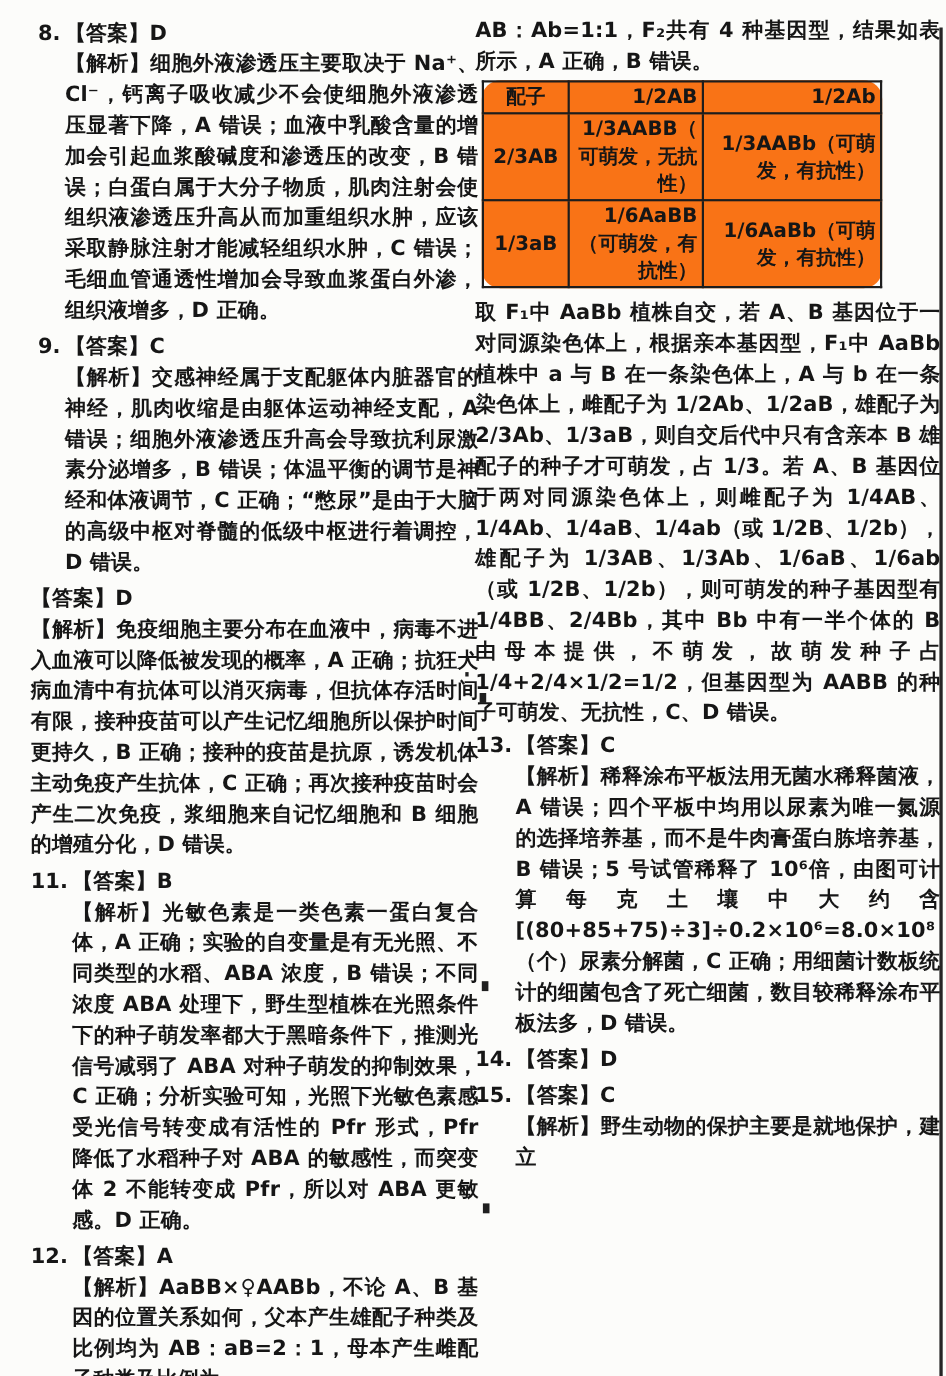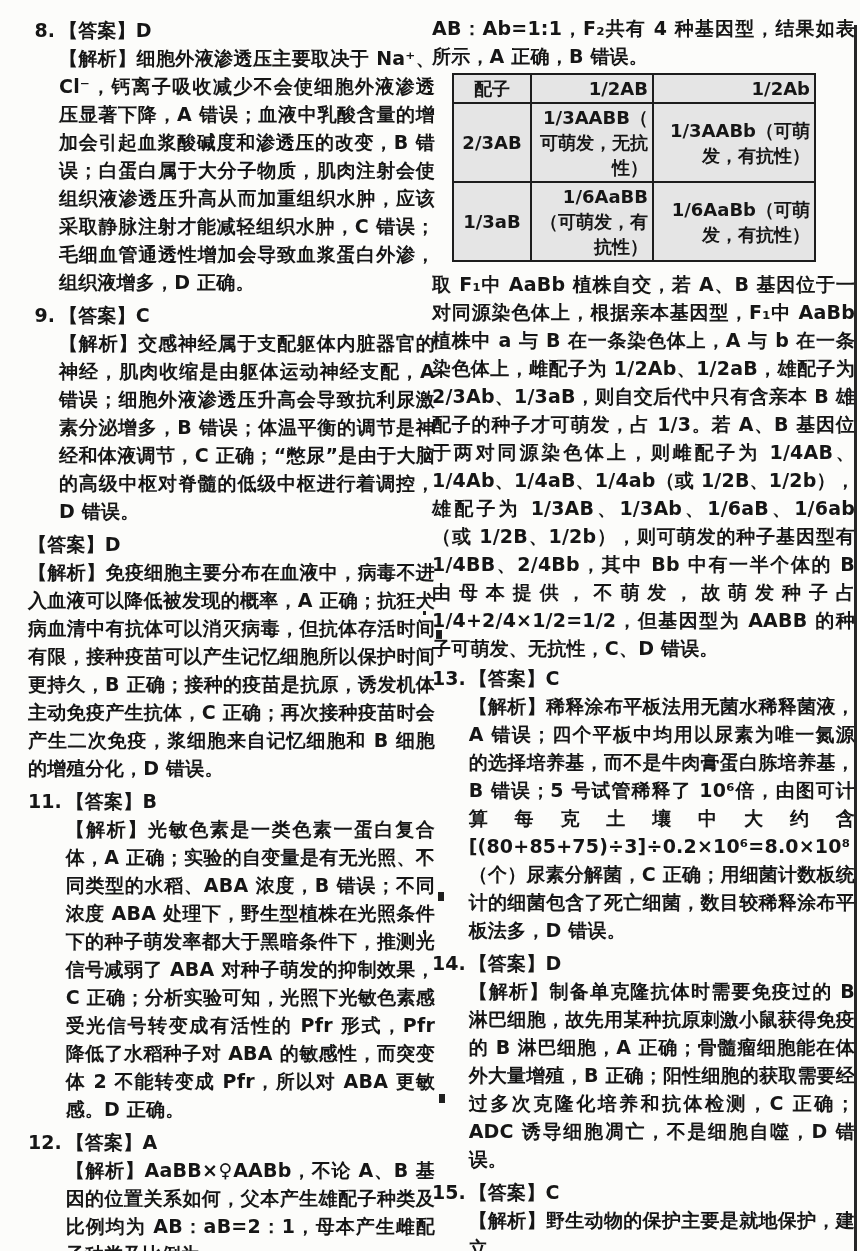--- a/index.html
+++ b/index.html
@@ -36,22 +36,23 @@
     line-height:28px;
     letter-spacing:0.2px;
   }
   .analysis, .cont { text-align:justify; text-justify:inter-character; }
   .cont { margin-bottom:2px; }
 
   table.gen-table {
     border-collapse:collapse;
     table-layout:fixed;
     width:362px;
-    margin:3px 0 8px 20px;
-    background:#e5e5e5;
+    margin:3px 0 8px 6px;
+    background:#f97316;
+    border-radius:17px;
   }
   .gen-table td {
     border:2px solid #1d1d1d;
     font-size:18px;
     line-height:25px;
     padding:1px 4px;
     vertical-align:middle;
     text-align:right;
     font-weight:700;
   }
@@ -155,21 +156,20 @@
       <div class="qa-body">
         <div class="ans-line"><span>【答案】</span><span>C</span></div>
         <p class="analysis">【解析】稀释涂布平板法用无菌水稀释菌液，A 错误；四个平板中均用以尿素为唯一氮源的选择培养基，而不是牛肉膏蛋白胨培养基，B 错误；5 号试管稀释了 10⁶倍，由图可计算每克土壤中大约含[(80+85+75)÷3]÷0.2×10⁶=8.0×10⁸（个）尿素分解菌，C 正确；用细菌计数板统计的细菌包含了死亡细菌，数目较稀释涂布平板法多，D 错误。</p>
       </div>
     </section>
 
     <section class="qa-item">
       <div class="num">14.</div>
       <div class="qa-body">
         <div class="ans-line"><span>【答案】</span><span>D</span></div>
-        <p class="analysis">【解析】制备单克隆抗体时需要免疫过的 B 淋巴细胞，故先用某种抗原刺激小鼠获得免疫的 B 淋巴细胞，A 正确；骨髓瘤细胞能在体外大量增殖，B 正确；阳性细胞的获取需要经过多次克隆化培养和抗体检测，C 正确；ADC 诱导细胞凋亡，不是细胞自噬，D 错误。</p>
       </div>
     </section>
 
     <section class="qa-item">
       <div class="num">15.</div>
       <div class="qa-body">
         <div class="ans-line"><span>【答案】</span><span>C</span></div>
         <p class="analysis">【解析】野生动物的保护主要是就地保护，建立</p>
       </div>
     </section>

